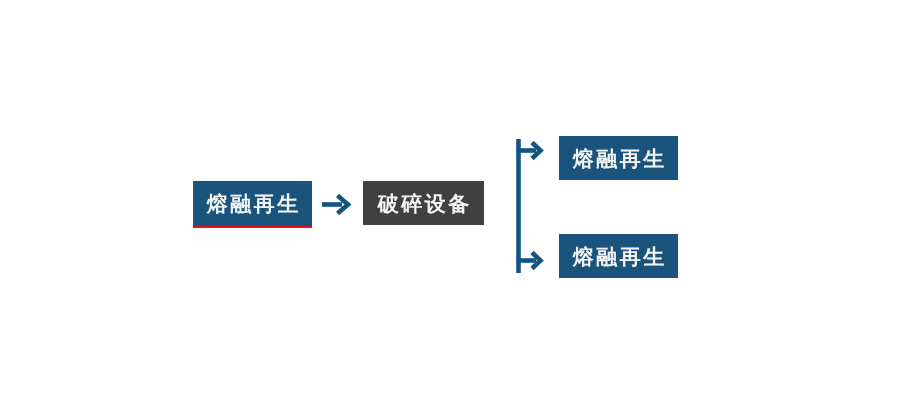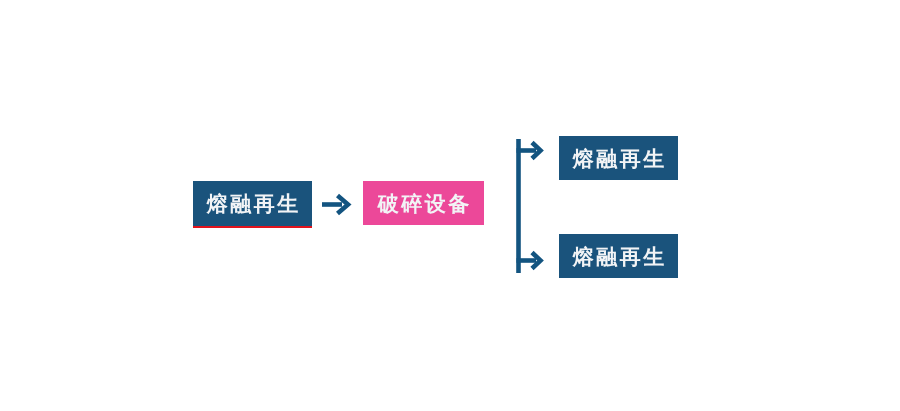--- a/index.html
+++ b/index.html
@@ -84,21 +84,21 @@
     <g style="stroke: rgb(19, 84, 128);">
       <path d="M516.5,260.5 H536"></path>
       <path d="M532,252.5 L540.5,260.5 L532,268.5"></path>
     </g>
   </svg>
 
   <div class="node node-waste" style="background-color: rgb(26, 83, 124); border-bottom-color: rgb(226, 19, 28);">
     <span class="node-label" style="color: rgb(242, 244, 246);">熔融再生</span>
   </div>
 
-  <div class="node node-crush" style="background-color: #ec4899;">
+  <div class="node node-crush" style="background-color: #404040;">
     <span class="node-label" style="color: rgb(242, 244, 246);">破碎设备</span>
   </div>
 
   <div class="node node-melt" style="background-color: rgb(26, 83, 124);">
     <span class="node-label" style="color: rgb(242, 244, 246);">熔融再生</span>
   </div>
 
   <div class="node node-pyro" style="background-color: rgb(26, 83, 124);">
     <span class="node-label" style="color: rgb(242, 244, 246);">熔融再生</span>
   </div>

